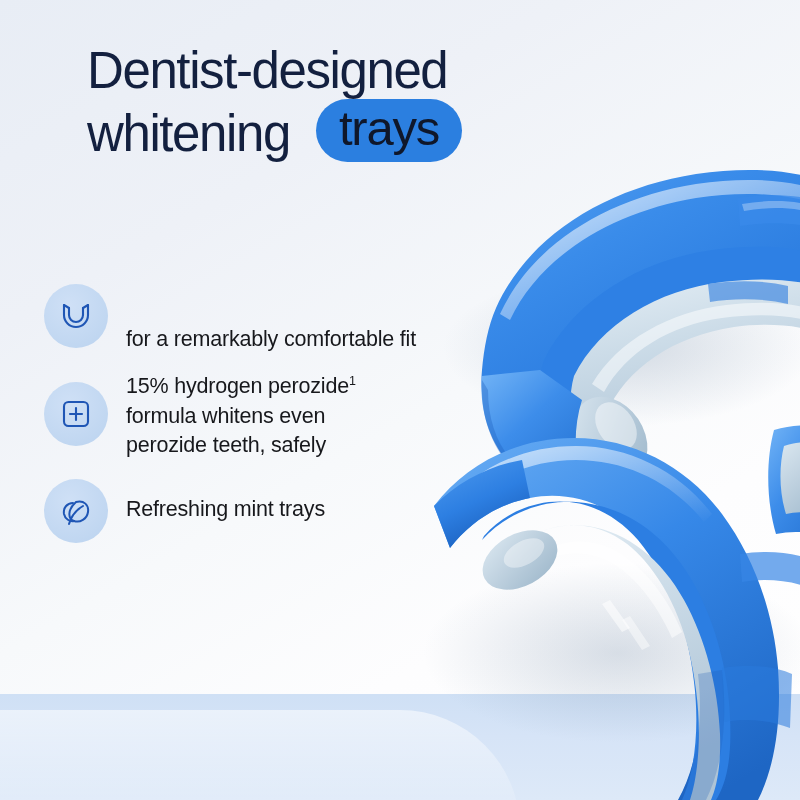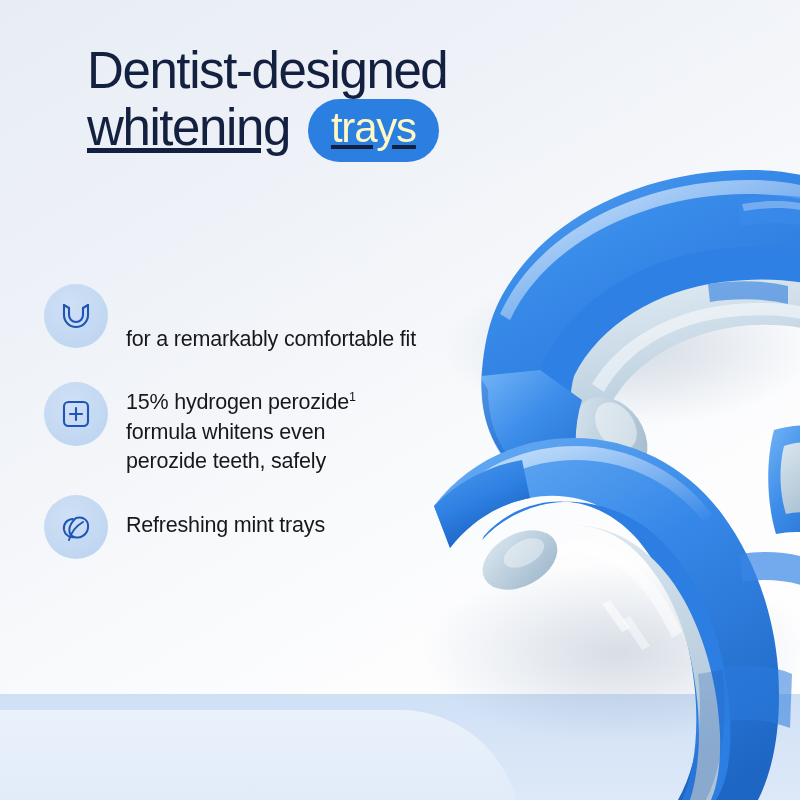--- a/index.html
+++ b/index.html
@@ -56,33 +56,32 @@
     font-size: 51px;
     line-height: 57px;
     font-weight: 400;
     letter-spacing: -1.4px;
     color: #13203f;
     white-space: nowrap;
     margin-left: 40px;
   }
   .hl-line-3 {
     display: flex;
-    align-items: flex-start;
-    gap: 18px;
-    text-decoration: underline;
+    align-items: flex-end;
+    gap: 26px;
   }
   #trays-pill {
     display: inline-flex;
     align-items: center;
     justify-content: center;
     background: #2b7fe0;
-    color: #fef9c3;
+    color: #0f172a;
     border-radius: 40px;
     padding: 2px 23px 7px 23px;
-    font-size: 42px;
+    font-size: 49px;
     line-height: 54px;
     letter-spacing: -1.2px;
   }
 
   
   #features {
     position: absolute;
     left: 44px;
     top: 284px;
     width: 400px;
@@ -110,21 +109,21 @@
     color: #17181c;
     letter-spacing: -0.2px;
     padding-top: 12px;
   }
   .feature-text sup {
     font-size: 12.5px;
     line-height: 0;
     vertical-align: super;
   }
   .f-1 .feature-text { padding-top: 11px; }
-  .f-2 .feature-text { padding-top: 0px; margin-top: 16px; }
+  .f-2 .feature-text { padding-top: 0px; }
   .f-3 .feature-text { padding-top: 0px; }
   .f-4 .feature-text { padding-top: 16px; }
   .f-2 .feature-icon { margin-top: 10px; }
   .f-3 .feature-icon { margin-top: 10px; }
 </style>
 </head>
 <body>
 
 <div id="canvas">
 

